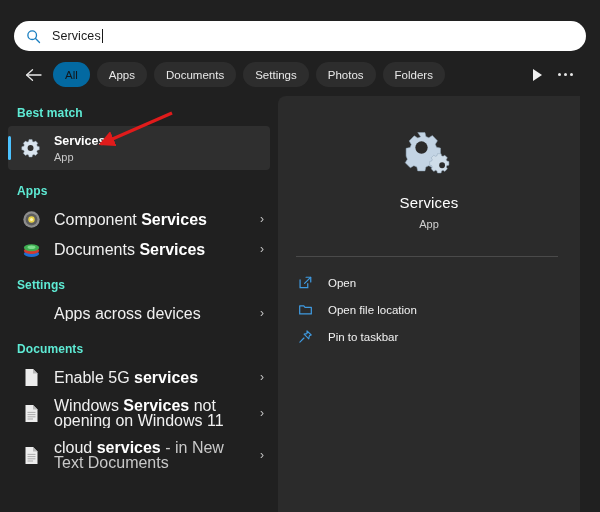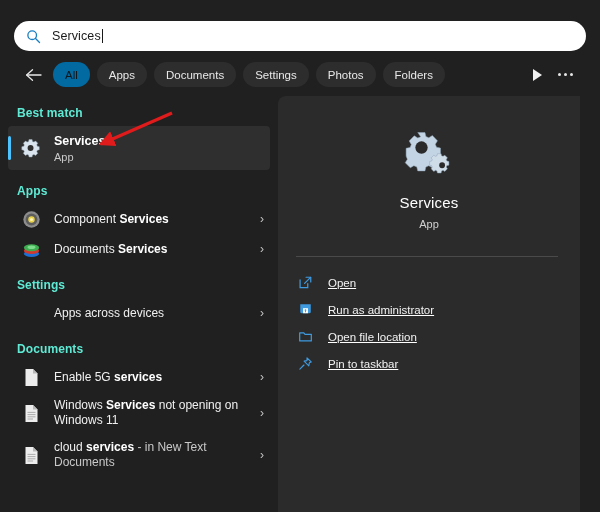--- a/index.html
+++ b/index.html
@@ -105,21 +105,21 @@
     border-radius: 2px; background: #4cc2ff;
   }
   .row .ico {
     width: 22px; height: 22px; flex: 0 0 auto;
     margin-left: 6px; margin-right: 12px;
     display: flex; align-items: center; justify-content: center;
   }
   .row .ico.blank { background: none; }
   .row .txtwrap { flex: 1 1 auto; min-width: 0; padding-right: 6px; }
   .row .label {
-    font-size: 12px; color: #f0f0f0; line-height: 15px;
+    font-size: 16px; color: #f0f0f0; line-height: 15px;
     overflow: hidden;
   }
   .row.selected .label { font-size: 12.5px; font-weight: bold; color: #ffffff; }
   .row .sub { font-size: 11px; color: #c9c9c9; margin-top: 2px; }
   .row .chev {
     flex: 0 0 auto; width: 16px;
     font-size: 12px; color: #c2c2c2;
     text-align: center;
   }
   .bold { font-weight: bold; color: #ffffff; }
@@ -135,21 +135,21 @@
   .pv-icon { margin: 34px auto 0; width: 56px; height: 52px; display:block; }
   .pv-title {
     text-align: center; font-size: 15px; color: #ffffff;
     margin-top: 12px; letter-spacing: .2px;
   }
   .pv-sub { text-align: center; font-size: 11px; color: #d0d0d0; margin-top: 7px; }
   .pv-divider {
     height: 1px; background: #4a4a4a;
     margin: 26px 22px 0 18px;
   }
-  .actions { margin-top: 12px; padding: 0 18px; text-decoration: underline; }
+  .actions { margin-top: 12px; padding: 0 18px; }
   .action {
     height: 27px; display: flex; align-items: center;
     border-radius: 4px;
   }
   .action .aico {
     width: 18px; height: 18px; flex: 0 0 auto;
     margin-right: 14px;
     display: flex; align-items: center; justify-content: center;
   }
   .action .alabel { font-size: 11.5px; color: #f2f2f2; }
@@ -337,31 +337,20 @@
       <div class="aico">
         <svg width="15" height="15" viewBox="0 0 16 16">
           <path d="M2.2 5.2v8.2h8.2V9.2" fill="none" stroke="#3f9ae0" stroke-width="1.3" stroke-linecap="round"></path>
           <polyline points="8.6,2.4 13.6,2.4 13.6,7.4" fill="none" stroke="#3f9ae0" stroke-width="1.3" stroke-linecap="round" stroke-linejoin="round"></polyline>
           <line x1="7.0" y1="9.0" x2="13.4" y2="2.6" stroke="#3f9ae0" stroke-width="1.3" stroke-linecap="round"></line>
         </svg>
       </div>
       <div class="alabel">Open</div>
     </div>
 
-    <div class="action">
-      <div class="aico">
-        <svg width="15" height="15" viewBox="0 0 16 16">
-          <path d="M2.4 2.4h11.2v8.0a1.6 1.6 0 0 1-1.6 1.6H4a1.6 1.6 0 0 1-1.6-1.6z" fill="#3f9ae0"></path>
-          <path d="M5.4 6.6h5.2v5.4H5.4z" fill="#ffffff"></path>
-          <circle cx="8" cy="8.6" r="1.0" fill="#3f9ae0"></circle>
-          <rect x="7.5" y="9.0" width="1" height="2" fill="#3f9ae0"></rect>
-        </svg>
-      </div>
-      <div class="alabel">Run as administrator</div>
-    </div>
 
     <div class="action">
       <div class="aico">
         <svg width="15" height="15" viewBox="0 0 16 16">
           <path d="M1.8 4.2h4.4l1.3 1.5h6.7v7.0H1.8z" fill="none" stroke="#3f9ae0" stroke-width="1.3" stroke-linejoin="round"></path>
         </svg>
       </div>
       <div class="alabel">Open file location</div>
     </div>
 

